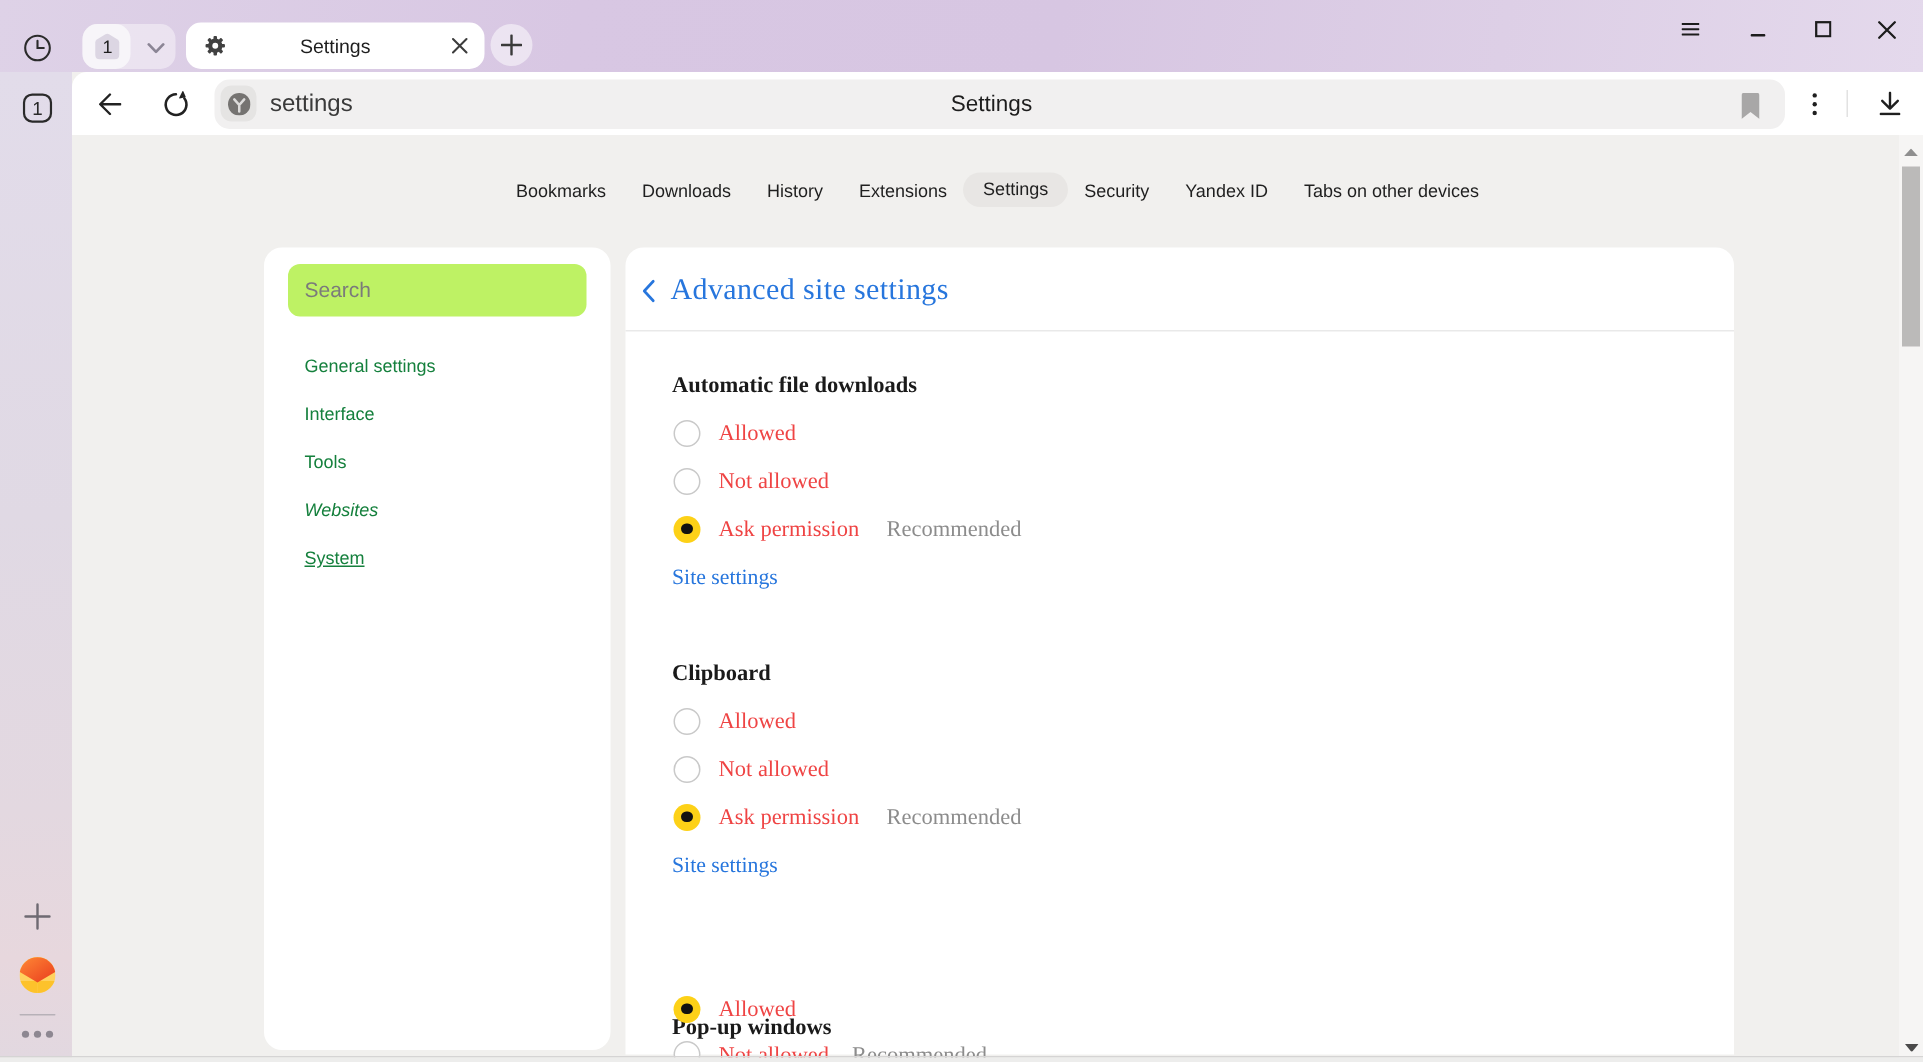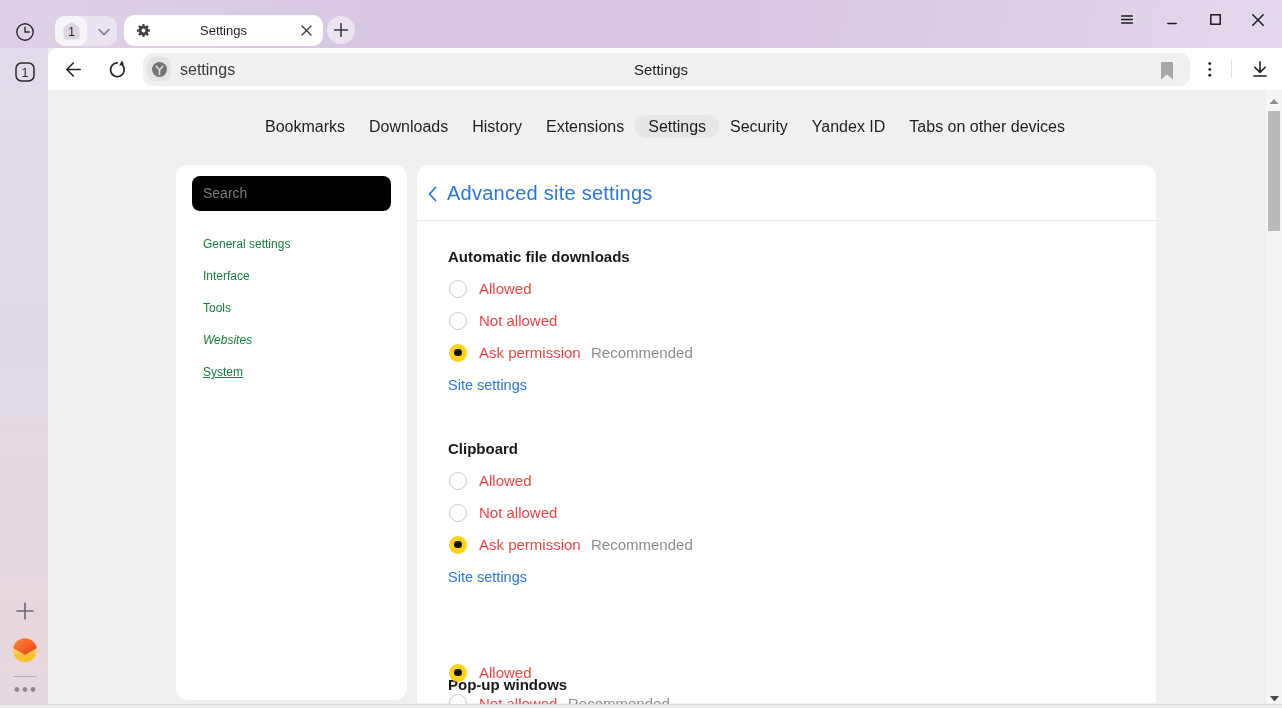--- a/index.html
+++ b/index.html
@@ -26,30 +26,30 @@
   #toolbar { left:48px; top:48px; width:1234px; height:42px; background:#ffffff; border-radius:10px 0 0 0; }
   #pill { left:95px; top:4.5px; width:1047px; height:33px; background:#f1f0f0; border-radius:10px; }
   #favicon { left:4px; top:4.5px; width:24px; height:24px; border-radius:7.5px; background:#e5e4e3; }
   #urltext { left:37px; top:0; height:33px; line-height:33px; font-size:16px; color:#3a3a3a; }
   #pagetitle { left:-5.5px; top:0; width:1047px; height:33px; line-height:33px; text-align:center;
     font-size:15px; color:#1d1d1d; }
 
   
   #content { left:48px; top:90px; width:1234px; height:618px; background:#f1f0ee; }
   #nav { left:0; top:25px; width:1234px; height:23px; display:flex; justify-content:center;
-    align-items:center; gap:24px; font-size:16px; color:#1f1f1f; }
+    align-items:center; gap:24px; font-size:12px; color:#1f1f1f; }
   #nav .pill { background:#e8e6e4; border-radius:11.5px; height:23px; line-height:23px;
     padding:0 13px; margin:0 -13px; }
 
   #leftcard { left:128px; top:75px; width:231px; height:535px; background:#fff; border-radius:12px; }
-  #search { left:16px; top:11px; width:199px; height:35px; background:#000000; border-radius:8px;
+  #search { left:16px; top:11px; width:199px; height:35px; background:#bef264; border-radius:8px;
     line-height:35px; font-size:14px; color:#7b7b7b; padding-left:11px; }
   .mitem { left:27px; height:20px; line-height:20px; font-size:12px; color:#15803d; }
 
-  #rightcard { left:369px; top:75px; width:739px; height:538px; background:#fff; border-radius:12px 12px 0 0; }
+  #rightcard { left:369px; top:75px; width:739px; height:538px; background:#fff; border-radius:12px 12px 0 0;font-family:Liberation Serif, serif; }
   #ptitle { left:30px; top:17px; font-size:20px; letter-spacing:0.25px; color:#2776dd; }
   .pchev { left:11px; top:21px; }
   #pdivider { left:0px; top:54.5px; width:739px; height:1px; background:#e9e9e9; }
   .h2 { font-size:15px; font-weight:bold; color:#1a1a1a; left:31px; height:18px; line-height:18px; }
   .rlabel { font-size:15px; color:#ef4444; height:18px; line-height:18px; }
   .rrec { font-size:15px; color:#8c8c8c; height:18px; line-height:18px; }
   .link { font-size:14.5px; color:#2776dd; left:31px; height:18px; line-height:18px; }
   .radio { width:18px; height:18px; border-radius:50%; border:1.5px solid #c9c9c9; background:#fff; left:32px; }
   .radio.sel { border:none; background:#fdd117; }
   .radio.sel::after { content:""; position:absolute; left:5.25px; top:5.25px; width:7.5px; height:7.5px;

